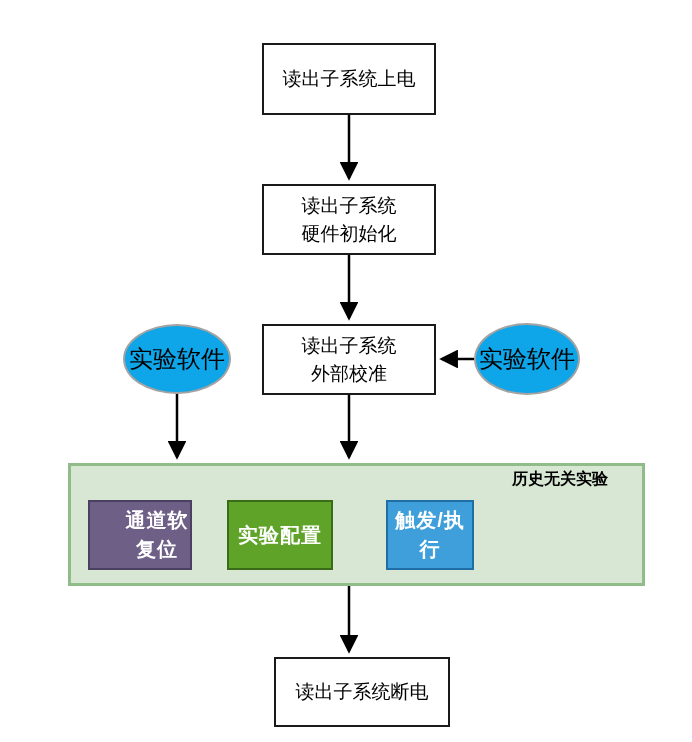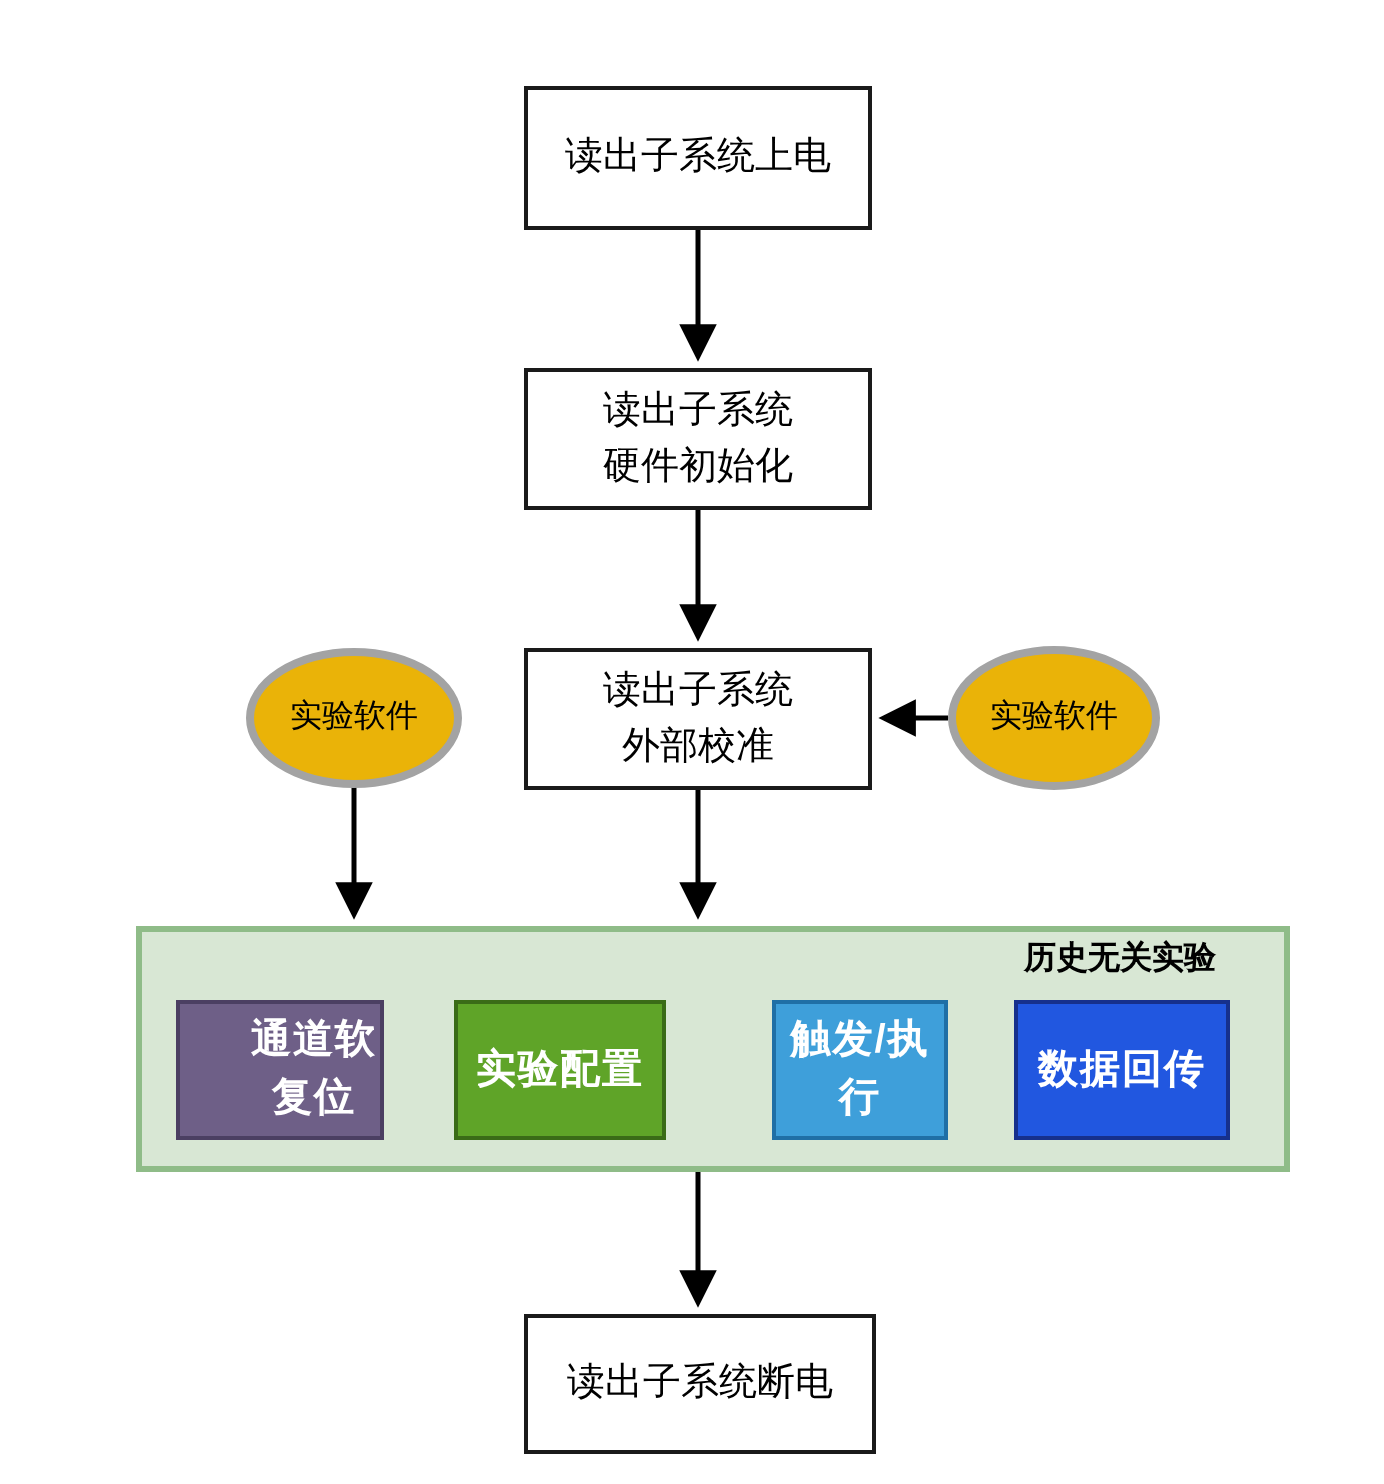--- a/index.html
+++ b/index.html
@@ -19,25 +19,25 @@
     white-space:pre-line;
     line-height:1.45;
   }
   .proc{
     background:#ffffff;
     border:2px solid #1a1a1a;
     color:#000000;
     font-size:19px;
   }
   .ellipse{
-    background:#eab308;
-    border:4px solid #a3a3a3;
+    background:#0ea5e9;
+    border:2px solid #a3a3a3;
     border-radius:50%;
     color:#000000;
-    font-size:16px;
+    font-size:24px;
   }
   .container-box{
     position:absolute;
     left:68px;top:463px;width:577px;height:123px;
     background:var(--container-fill,#d8e7d4);
     border:3px solid var(--container-border,#8fbc88);
     box-sizing:border-box;
   }
   .container-label{
     position:absolute;
@@ -93,17 +93,16 @@
   <div class="node ellipse" style="left:123px;top:324px;width:108px;height:70px;">实验软件</div>
 
   <div class="node ellipse" style="left:474px;top:323px;width:106px;height:72px;">实验软件</div>
 
   <div class="node step step-purple" style="left:88px;top:500px;width:104px;height:70px;">通道软复位</div>
 
   <div class="node step step-green" style="left:227px;top:500px;width:106px;height:70px;">实验配置</div>
 
   <div class="node step step-lightblue" style="left:386px;top:500px;width:88px;height:70px;">触发/执行</div>
 
-  <div class="node step step-blue" style="left:507px;top:500px;width:108px;height:70px;">数据回传</div>
 
-  <div class="node proc" style="left:262px;top:657px;width:176px;height:70px;">读出子系统断电</div>
+  <div class="node proc" style="left:274px;top:657px;width:176px;height:70px;">读出子系统断电</div>
 
 </div>
 
 </body></html>

